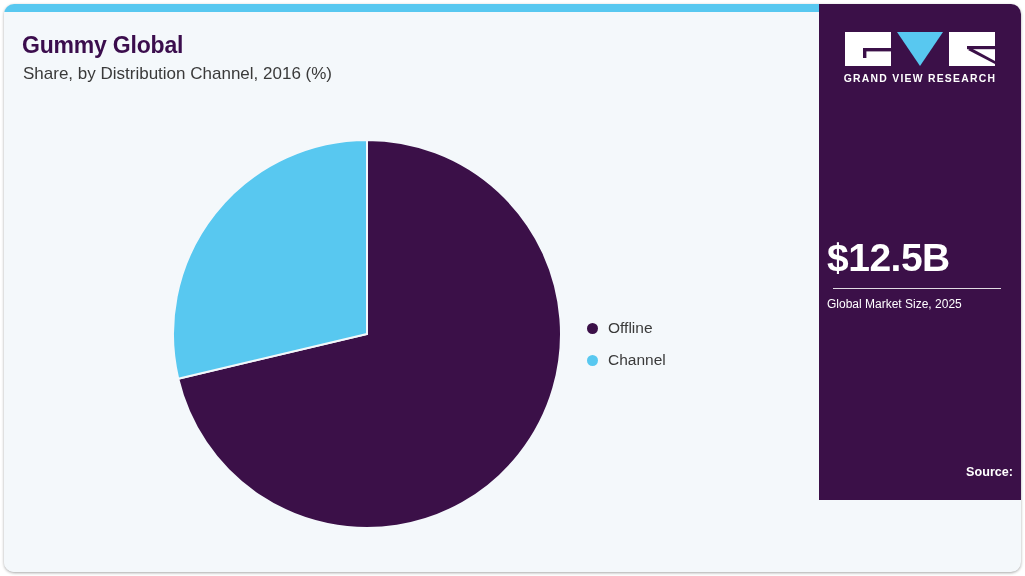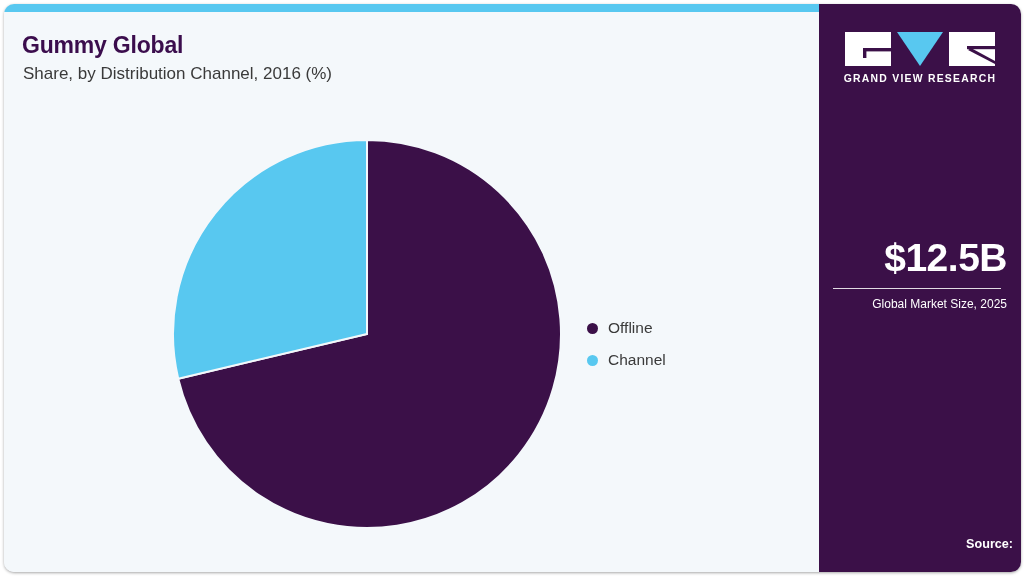--- a/index.html
+++ b/index.html
@@ -74,42 +74,42 @@
   .legend-label {
     font-size:15.5px;
     color:#3a3a3a;
     line-height:1;
   }
 
   
   #sidebar {
     position:absolute;
     right:0; top:0;
-    width:202px; height:568px;
+    width:202px; height:496px;
     background:#3b1048;
   }
   #logo-block {
     position:absolute;
     left:0; right:0; top:28px;
     display:flex;
     flex-direction:column;
     align-items:center;
   }
   #logo-mark { display:block; }
   #logo-text {
     margin-top:7px;
     color:#ffffff;
     font-size:10.4px;
     font-weight:bold;
     letter-spacing:1.25px;
   }
   #stat-block {
     position:absolute;
     left:8px; right:14px; top:234px;
-    text-align:right;
+    text-align:left;
   }
   #stat-value {
     color:#ffffff;
     font-size:39px;
     font-weight:bold;
     letter-spacing:-0.5px;
     line-height:1.05;
   }
   #stat-rule {
     height:1px;

